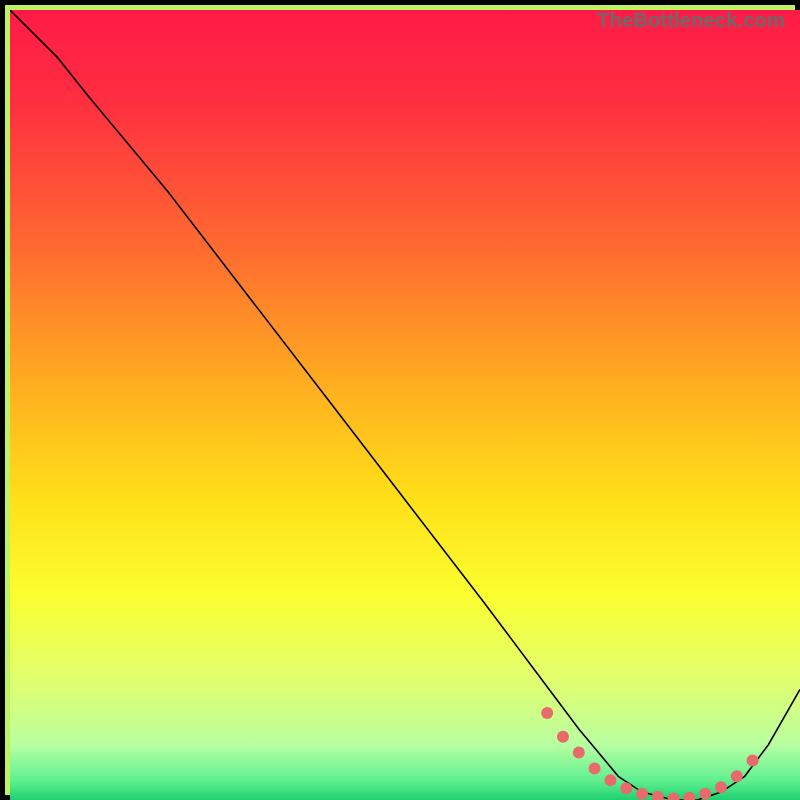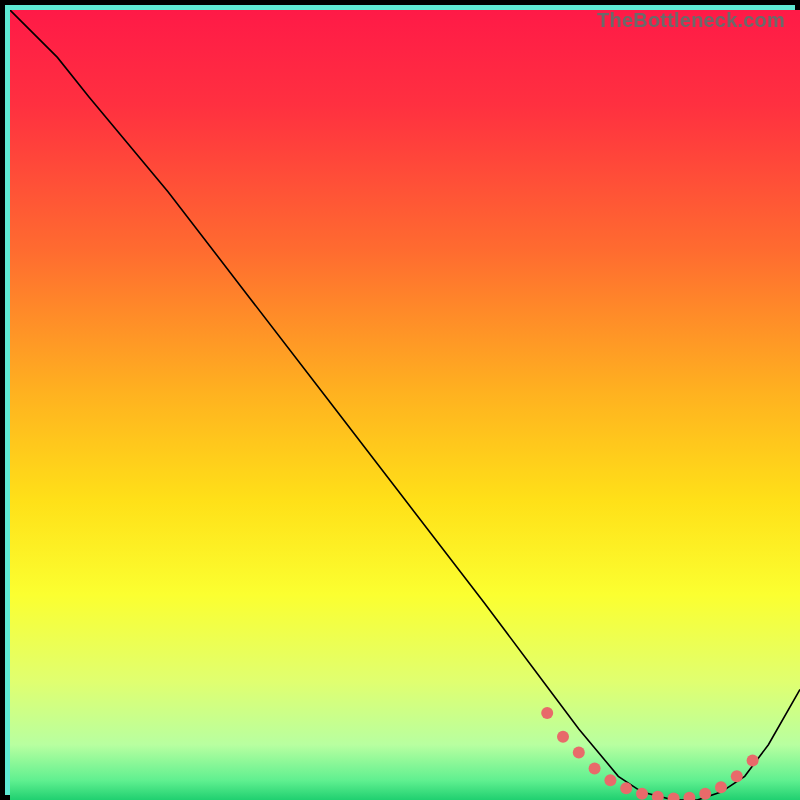--- a/index.html
+++ b/index.html
@@ -9,21 +9,21 @@
     height: 800px;
     background: #000;
     overflow: hidden;
   }
   .chart-frame {
     position: absolute;
     left: 5px;
     top: 5px;
     width: 790px;
     height: 790px;
-    background: #5eead4;
+    background: #bef264;
   }
   .plot-area {
     position: absolute;
     left: 5px;
     top: 5px;
     width: 790px;
     height: 790px;
   }
   .watermark {
     position: absolute;

